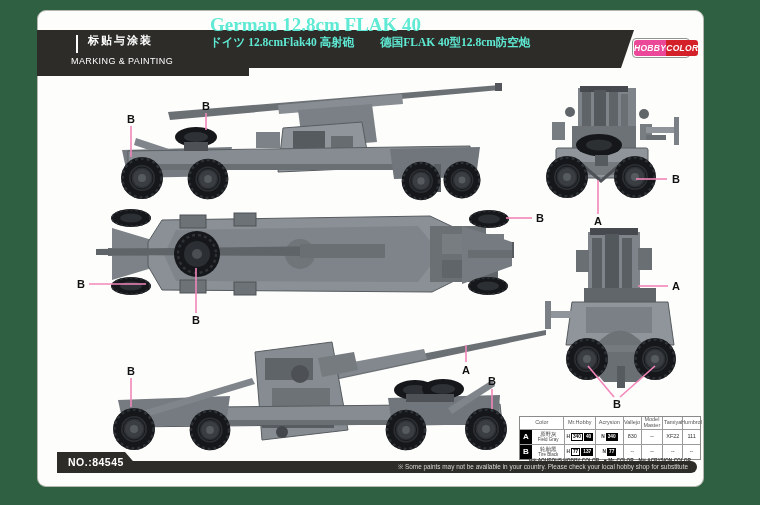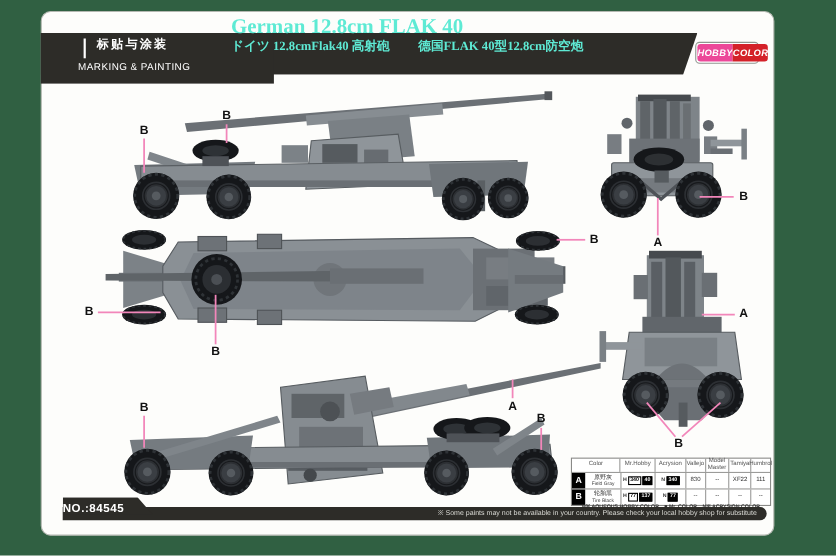--- a/index.html
+++ b/index.html
@@ -46,21 +46,21 @@
   .code{display:flex;align-items:center;gap:1px;font-size:4.8px;font-weight:bold}
   .box{border:1px solid #000;padding:0 1px;background:#fff;color:#000}
   .boxb{border:1px solid #000;padding:0 1px;background:#000;color:#fff}
   .tlegend{left:519px;top:457px;width:182px;text-align:center;font-size:4.8px;font-weight:bold;color:#333}
   
   .strip{left:57px;top:461px;width:640px;height:12px;background:#2d2c28;
          border-radius:0 6px 6px 0;color:#d9d9d4;font-size:6.4px;line-height:12px;
          text-align:right;padding-right:9px;box-sizing:border-box}
   .nochunk{left:57px;top:452px;width:82px;height:16px;background:#2d2c28;
            clip-path:polygon(0 0,calc(100% - 14px) 0,100% 100%,0 100%);
-           color:#fff;font-weight:bold;font-size:10.5px;line-height:21px;padding-left:0;
+           color:#fff;font-weight:bold;font-size:10.5px;line-height:21px;padding-left:11px;
            box-sizing:border-box;letter-spacing:.5px}
 </style>
 </head>
 <body>
 
 <div class="abs paper"></div>
 
 <svg class="abs art" viewBox="0 0 760 505">
   <defs>
     <g id="wheel">

